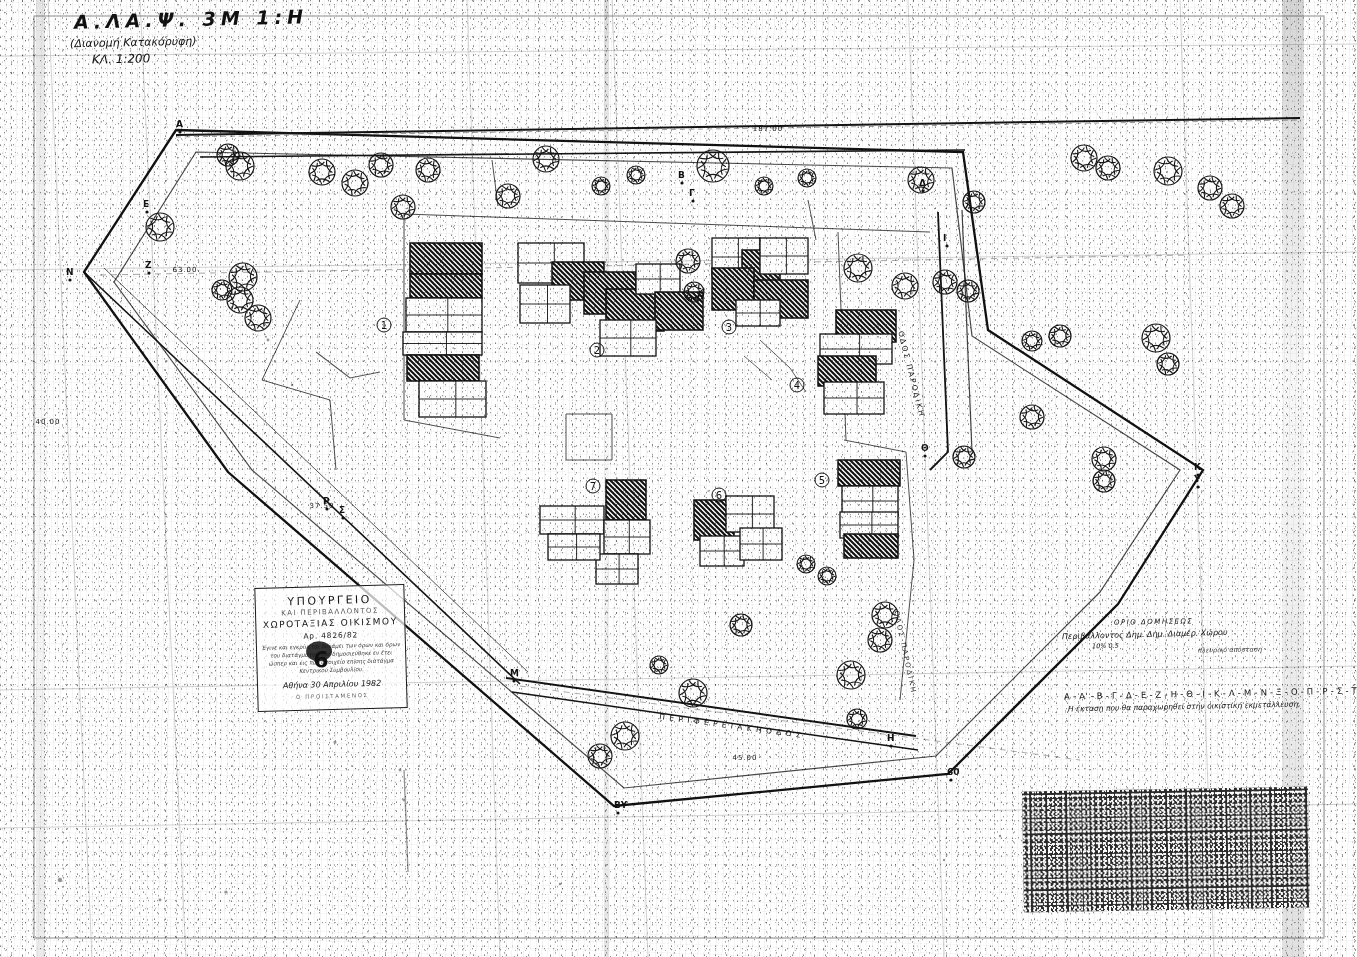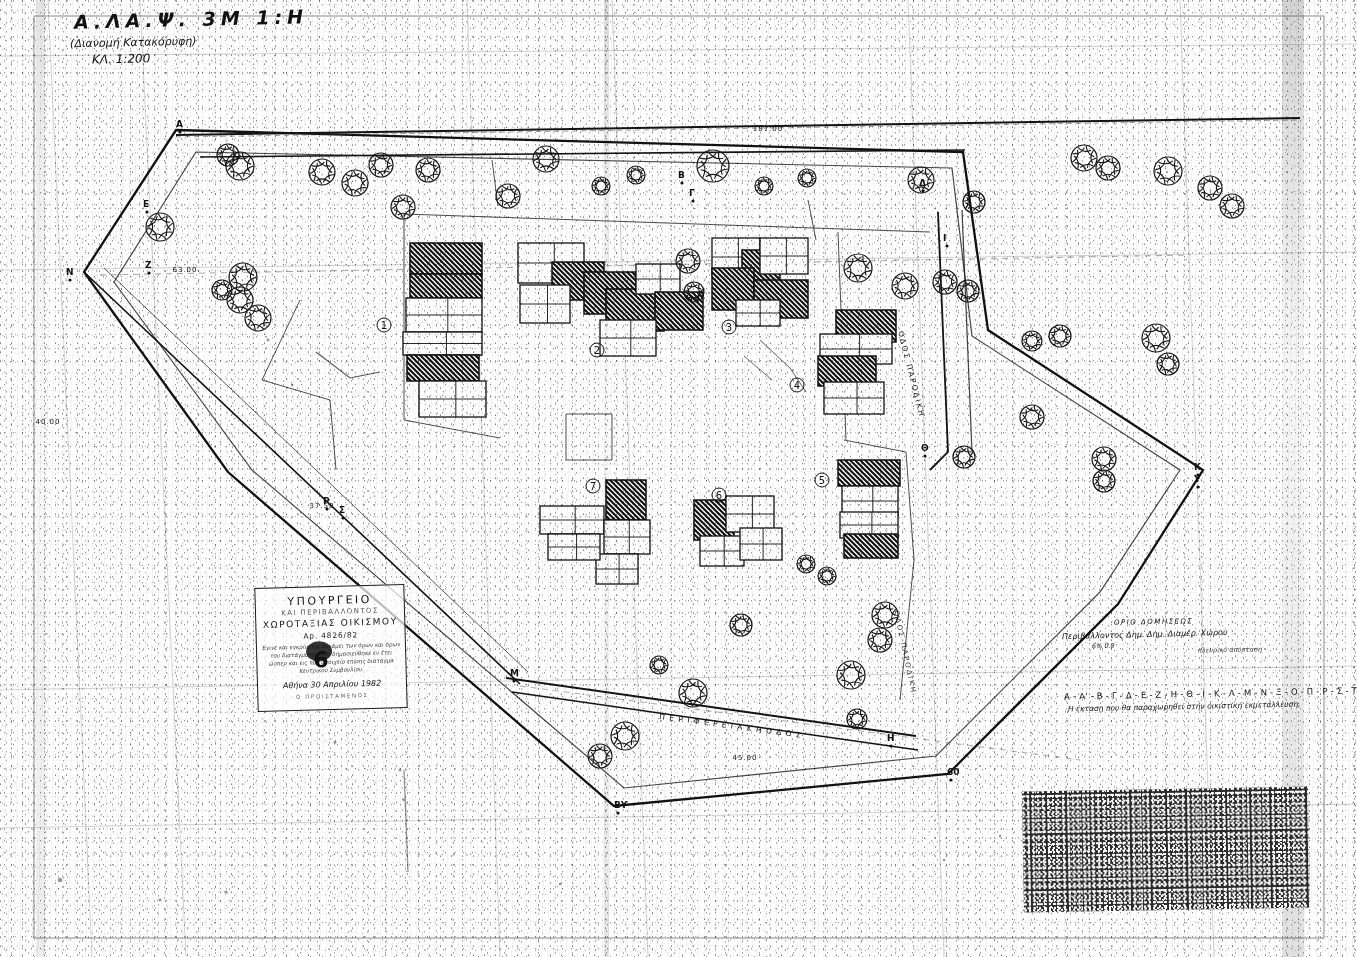--- a/index.html
+++ b/index.html
@@ -978,21 +978,21 @@
     <div class="ln" style="top:106px;font-size:5.5px;letter-spacing:1.6px;opacity:.7;">Ο ΠΡΟΙΣΤΑΜΕΝΟΣ</div>
 
     <svg style="position:absolute;left:44px;top:48px" width="46" height="36">
       <ellipse cx="18" cy="16" rx="13" ry="10" fill="#111" opacity=".85"></ellipse>
       <text x="12" y="32" font-size="22" font-weight="bold" fill="#111" font-family="DejaVu Sans, sans-serif">6</text>
     </svg>
   </div>
 
   <div class="hand" style="left:1114px;top:618px;font-size:7px;letter-spacing:1.5px;transform:rotate(-1deg);">ΟΡΙΟ  ΔΟΜΗΣΕΩΣ</div>
   <div class="hand" style="left:1062px;top:630px;font-size:8px;transform:rotate(-1.5deg);">Περιβάλλοντος  Δημ. Δημ. Διαμέρ. Χώρου</div>
-  <div class="hand" style="left:1092px;top:642px;font-size:6.5px;transform:rotate(-1deg);">6%        0.8</div>
+  <div class="hand" style="left:1092px;top:642px;font-size:6.5px;transform:rotate(-1deg);">10%        0.5</div>
   <div class="hand" style="left:1198px;top:646px;font-size:6.5px;transform:rotate(-1deg);opacity:.8;">πλευρικό απόσταση</div>
 
   <div class="hand" style="left:1064px;top:688px;font-size:8.5px;letter-spacing:.2px;font-style:normal;transform:rotate(-1.2deg);">Α - Α' - Β - Γ - Δ - Ε - Ζ - Η - Θ - Ι - Κ - Λ - Μ - Ν - Ξ - Ο - Π - Ρ - Σ - Τ - Υ - Φ - Χ</div>
   <div class="hand" style="left:1068px;top:702px;font-size:7.5px;transform:rotate(-1.2deg);">Η έκταση που θα παραχωρηθεί στην οικιστική εκμετάλλευση.</div>
 
   <div class="hand" style="left:905px;top:330px;font-size:7.5px;letter-spacing:2px;
               transform:rotate(76deg);transform-origin:left top;font-style:normal;">ΟΔΟΣ ΠΑΡΟΔΙΚΗ</div>
 
   <div class="hand" style="left:900px;top:610px;font-size:7px;letter-spacing:2px;
               transform:rotate(78deg);transform-origin:left top;font-style:normal;opacity:.85;">ΟΔΟΣ ΠΑΡΟΔΙΚΗ</div>

